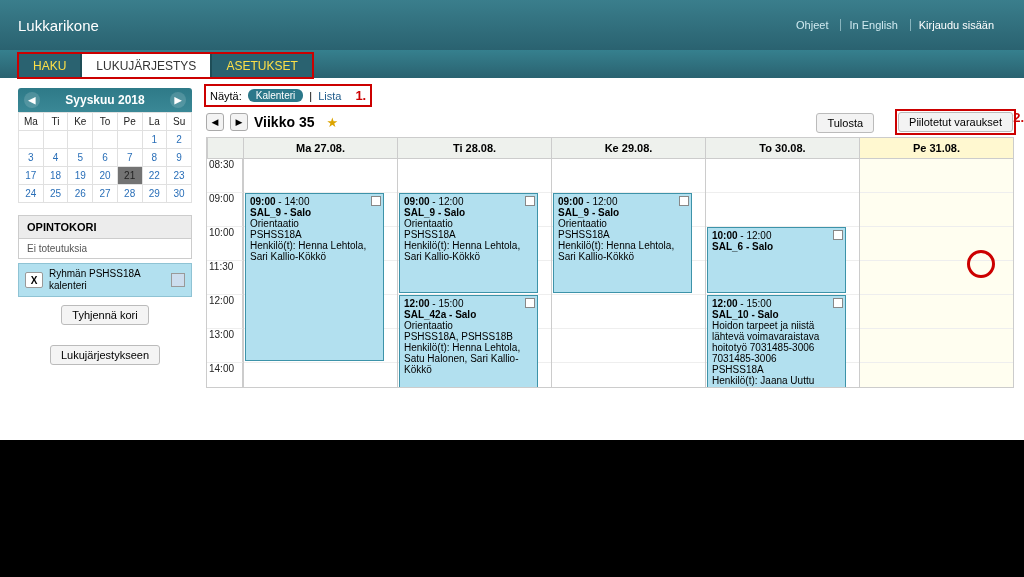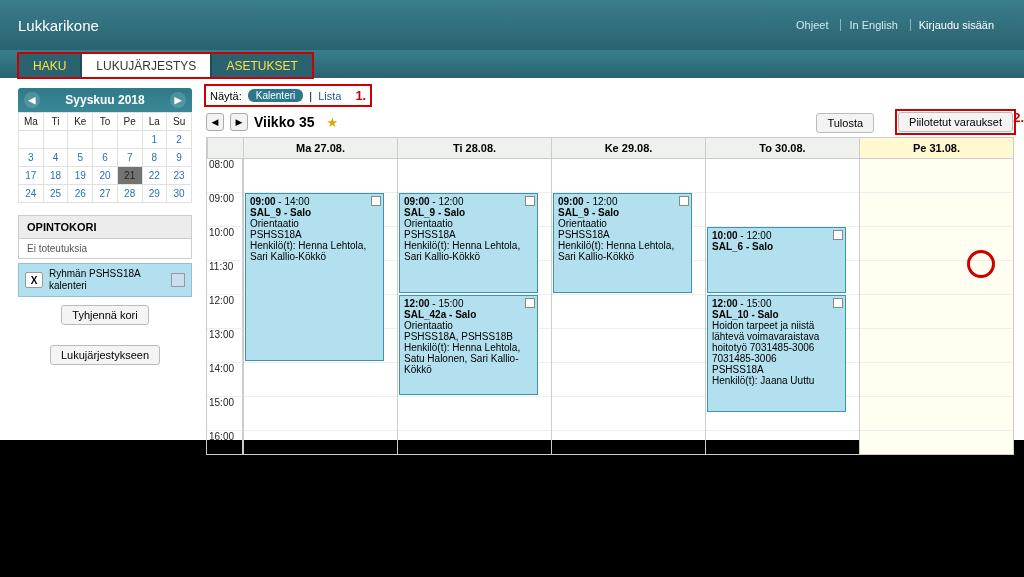--- a/index.html
+++ b/index.html
@@ -51,21 +51,21 @@
   .title-row { display:flex; align-items:center; gap:6px; margin-bottom:4px;}
   .navbtn { width:18px; height:18px; border:1px solid #aaa; background:#f3f3f3; font-size:9px; display:flex; align-items:center; justify-content:center; cursor:pointer; border-radius:3px;}
   .week-title { font-size:14px; font-weight:bold;}
   .star { color:#dca400; font-size:13px; margin-left:6px;}
   .right-btns { margin-left:auto; display:flex; gap:23px; align-items:flex-end;}
   .right-btns button { font-size:11px; padding:3px 10px; border:1px solid #bbb; background:#f3f3f3; border-radius:3px; cursor:pointer;}
   .right-btns .piil-wrap { outline:2px solid #c00; padding:1px;}
   .annot2 { color:#c00; font-weight:bold; font-size:13px; position:absolute; right:0; top:32px;}
 
   
-  .calwrap { border:1px solid #ccc; height:318px; overflow:hidden; position:relative;}
+  .calwrap { border:1px solid #ccc; height:251px; overflow:hidden; position:relative;}
   .calgrid { display:grid; grid-template-columns: 36px repeat(5, 1fr); }
   .dayhead { background:#eef1ed; border-left:1px solid #ccc; border-bottom:1px solid #ccc; text-align:center; font-size:11px; font-weight:bold; padding:4px 0; }
   .dayhead.today { background:#fff8d0;}
   .timecol { border-bottom:1px solid #ccc; }
   .hour-label { height:34px; border-right:1px solid #ccc; border-bottom:1px solid #eee; font-size:10px; color:#222; padding-left:2px;}
   .daycol { border-left:1px solid #ccc; position:relative;}
   .daycol .slot { height:34px; border-bottom:1px solid #eee;}
   .daycol.today { background:#fffef0;}
   .event { position:absolute; left:1px; right:13px; background:#b2e0ef; border:1px solid #3d93a9; font-size:10px; padding:2px 4px; overflow:hidden; }
   .event .pin { position:absolute; right:2px; top:2px; width:10px; height:10px; background:#fff; border:1px solid #888;}
@@ -190,21 +190,21 @@
       <div class="calwrap">
         <div class="calgrid">
           <div class="timecol dayhead"></div>
           <div class="dayhead">Ma 27.08.</div>
           <div class="dayhead">Ti 28.08.</div>
           <div class="dayhead">Ke 29.08.</div>
           <div class="dayhead">To 30.08.</div>
           <div class="dayhead today">Pe 31.08.</div>
 
           <div id="timecol">
-              <div class="hour-label">08:00</div>
+              <div class="hour-label">08:30</div>
               <div class="hour-label">09:00</div>
               <div class="hour-label">10:00</div>
               <div class="hour-label">11:30</div>
               <div class="hour-label">12:00</div>
               <div class="hour-label">13:00</div>
               <div class="hour-label">14:00</div>
               <div class="hour-label">15:00</div>
               <div class="hour-label">16:00</div>
             </div>
           <div class="daycol" id="col-mon">

